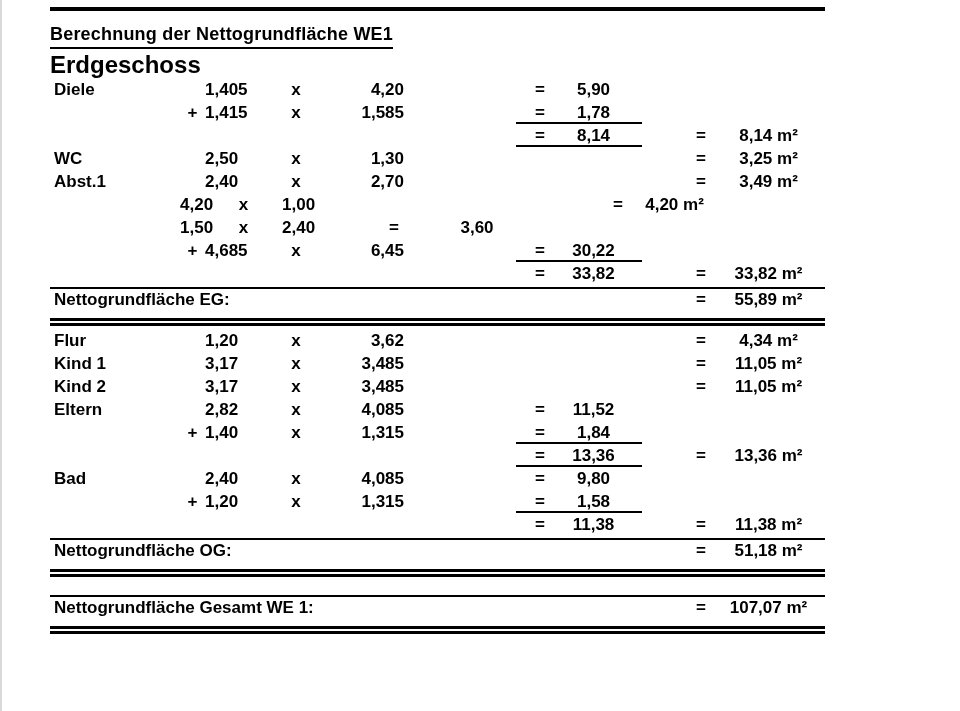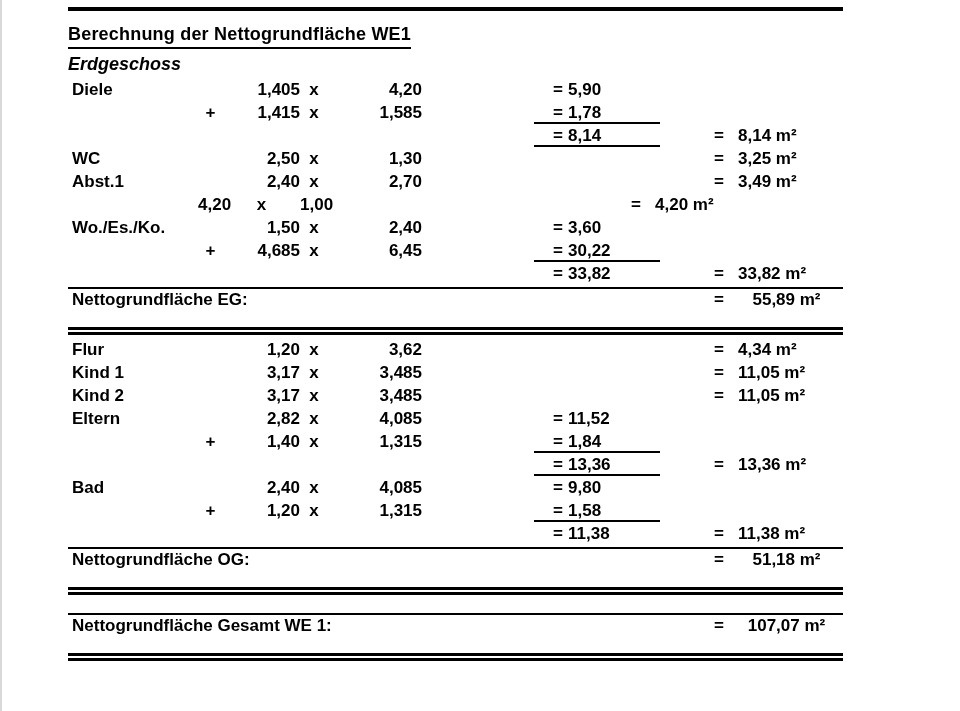--- a/index.html
+++ b/index.html
@@ -2,47 +2,47 @@
 <html><head>
 <meta charset="utf-8">
 <style>
   html,body{margin:0;padding:0;}
   body{
     width:960px;height:711px;background:#ffffff;color:#000;
     font-family:"Liberation Sans","DejaVu Sans",sans-serif;
     overflow:hidden;position:relative;
   }
   .edge-left{position:absolute;left:0;top:0;width:2px;height:711px;background:#d9d9d9;}
-  .doc{margin-left:68px;width:775px;}
+  .doc{margin-left:50px;width:775px;}
   .top-rule{margin-top:7px;height:4px;background:#000;}
   .title{
     display:inline-block;margin-top:11px;font-size:18px;font-weight:bold;
     line-height:24px;border-bottom:2.5px solid #000;padding-bottom:1px;letter-spacing:.2px;
   }
-  .heading{font-size:18px;font-weight:bold;line-height:21px;margin-top:5px;font-style:italic;}
+  .heading{font-size:24px;font-weight:bold;line-height:21px;margin-top:5px;}
   .rows{margin-top:3px;}
   .r{
     display:grid;
     grid-template-columns:130px 25px 77px 28px 94px 146px 87px 83px 105px;
     height:23px;line-height:23px;font-size:17px;position:relative;font-weight:bold;
   }
   .cl{padding-left:4px;}
   .cp{text-align:center;}
-  .cn1{text-align:right;}
+  .cn1{text-align:left;}
   .cx{text-align:center;}
   .cn2{text-align:right;}
   .ce1{text-align:right;padding-right:5px;}
-  .cs{text-align:left;}
+  .cs{text-align:center;}
   .ce2{text-align:right;padding-right:14px;}
-  .ct{text-align:left;padding-right:8px;}
+  .ct{text-align:center;padding-right:8px;}
   .ul::after{content:"";position:absolute;left:466px;bottom:0;width:126px;height:2px;background:#000;}
   .rule{height:2px;background:#000;margin-top:2px;}
   .sum{
     display:grid;grid-template-columns:1fr 83px 105px;
-    height:38px;line-height:21px;font-weight:bold;font-size:17px;
+    height:29px;line-height:21px;font-weight:bold;font-size:17px;
   }
   .sl{padding-left:4px;}
   .se{text-align:right;padding-right:14px;}
   .sv{text-align:center;padding-right:8px;}
   .drule{height:8px;box-sizing:border-box;border-top:3px solid #000;border-bottom:3px solid #000;}
   .mt18{margin-top:18px;}
 </style>
 </head>
 <body>
 
@@ -125,21 +125,20 @@
       <div class="cn1">4,20</div>
       <div class="cx">x</div>
       <div class="cn2">1,00</div>
       <div class="ce1"></div>
       <div class="cs"></div>
       <div class="ce2">=</div>
       <div class="ct">4,20 m²</div>
     </div>
 
     <div class="r">
-      <div class="cl">Wo./Es./Ko.</div>
       <div class="cp"></div>
       <div class="cn1">1,50</div>
       <div class="cx">x</div>
       <div class="cn2">2,40</div>
       <div class="ce1">=</div>
       <div class="cs">3,60</div>
       <div class="ce2"></div>
       <div class="ct"></div>
     </div>
 

